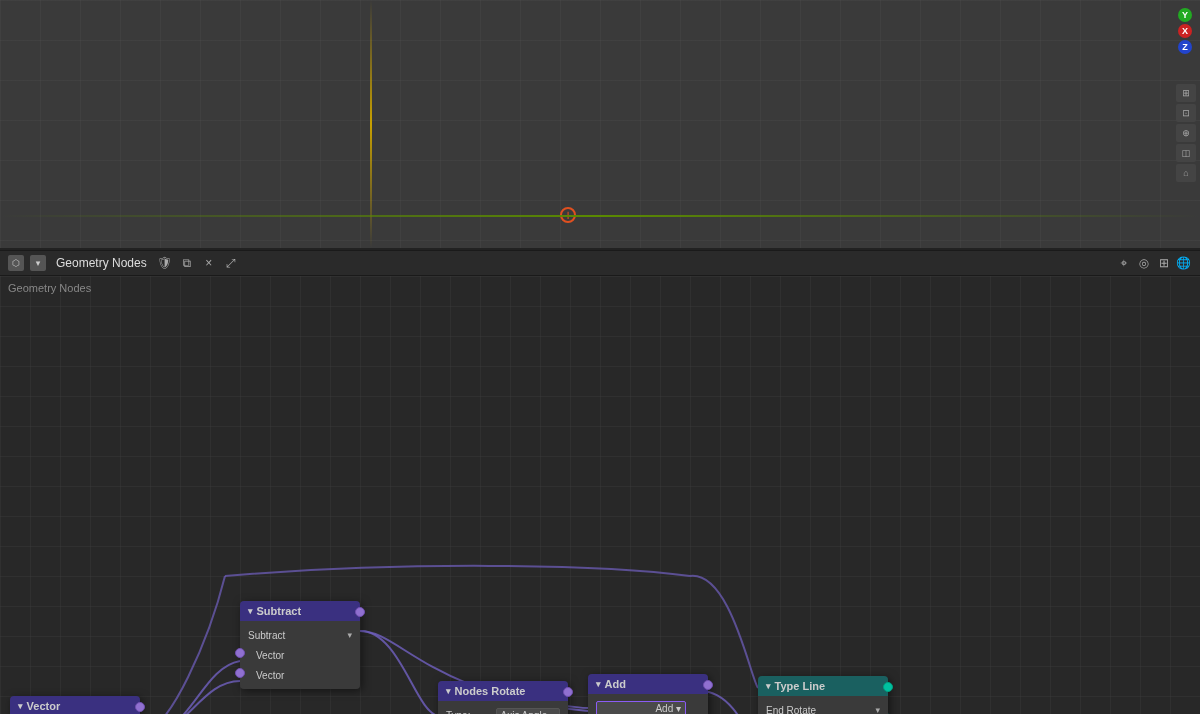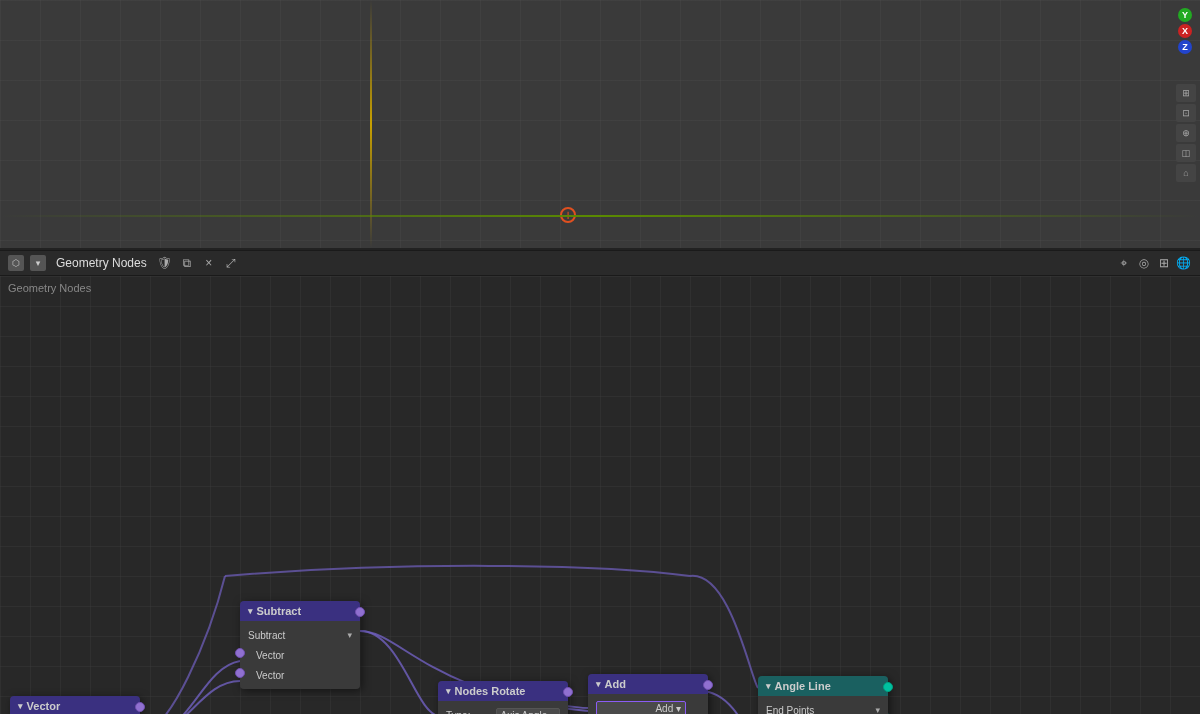--- a/index.html
+++ b/index.html
@@ -289,25 +289,25 @@
       <div class="node-row">
         <span style="background:#4a4a4a;border:1px solid #8b5cf6;border-radius:2px;padding:1px 4px;font-size:10px;color:#ccc;width:90px;text-align:right;">Add ▾</span>
       </div>
 
     </div>
   </div>
 
   <div class="node node-meshline" style="left:758px; top:400px; min-width:130px;">
     <div class="node-header">
       <span class="chevron">▾</span>
-      <span>Angle Line</span>
+      <span>Type Line</span>
       <div class="socket socket-right socket-teal" style="top:6px; right:-5px;"></div>
     </div>
     <div class="node-body">
       <div class="node-row">
-        <span class="node-label">End Points</span>
+        <span class="node-label">End Rotate</span>
         <span style="font-size:9px;color:#aaa;">▾</span>
       </div>
 
     </div>
   </div>
 
 </div>
 
 </body></html>

